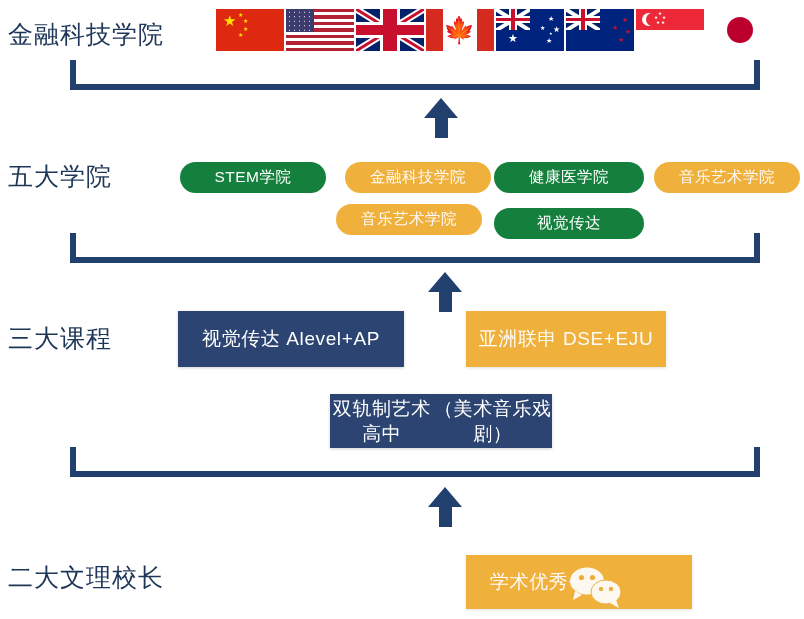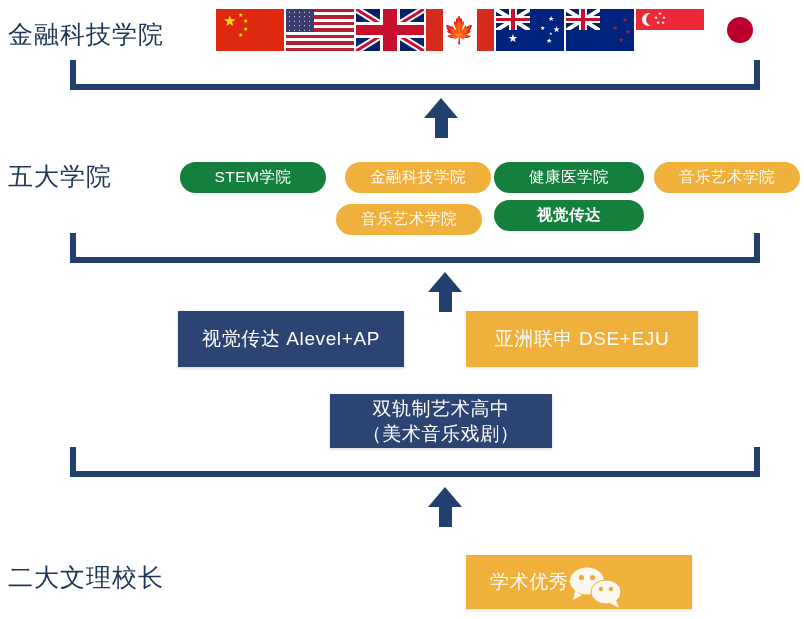--- a/index.html
+++ b/index.html
@@ -260,20 +260,21 @@
     pointer-events: none;
   }
 </style>
 </head>
 <body>
 
 <div id="canvas">
 
   <div class="row-label" id="label-0">金融科技学院</div>
   <div class="row-label" id="label-1">五大学院</div>
+  <div class="row-label" id="label-2">三大课程</div>
   <div class="row-label" id="label-3">二大文理校长</div>
 
   <div class="flag-row">
 
     <div class="flag flag-cn">
       <span class="star-big"></span>
       <span class="star-s s1">★</span>
         <span class="star-s s2">★</span>
       <span class="star-s s3">★</span>
         <span class="star-s s4">★</span>
@@ -363,26 +364,26 @@
   <div class="arrow-up" id="arrow-2">
     <div class="head"></div>
       <div class="shaft"></div>
   </div>
 
   <div class="pill navy" style="left:180px; top:162px; width:146px;">STEM学院</div>
   <div class="pill amber" style="left:345px; top:162px; width:146px;">金融科技学院</div>
   <div class="pill navy" style="left:494px; top:162px; width:150px;">健康医学院</div>
   <div class="pill amber" style="left:654px; top:162px; width:146px;">音乐艺术学院</div>
   <div class="pill amber" style="left:336px; top:204px; width:146px;">音乐艺术学院</div>
-  <div class="pill navy" style="left:494px; top:200px; width:150px;font-weight:bold;">视觉传达</div>
+  <div class="pill navy" style="left:494px; top:208px; width:150px;">视觉传达</div>
 
   <div class="box navy" style="left:178px; top:311px; width:226px; height:56px;">视觉传达 Alevel+AP</div>
-  <div class="box amber" style="left:466px; top:311px; width:232px; height:56px;">亚洲联申 DSE+EJU</div>
-
-  <div class="box navy" style="left:330px; top:394px; width:222px; height:54px; flex-direction:column;align-items:center;">
+  <div class="box amber" style="left:466px; top:311px; width:200px; height:56px;">亚洲联申 DSE+EJU</div>
+
+  <div class="box navy" style="left:330px; top:394px; width:222px; height:54px; flex-direction:row;align-items:center;">
     <span>双轨制艺术高中</span>
     <span>（美术音乐戏剧）</span>
   </div>
 
   <div class="box amber" style="left:466px; top:555px; width:226px; height:54px; justify-content:flex-start; padding-left:24px;">学术优秀+</div>
 
   <svg class="wechat-mark" viewBox="0 0 62 44">
     <ellipse cx="22" cy="16" rx="17" ry="13.5" fill="#fdfdfd"></ellipse>
     <polygon points="10,26 8,35 17,30" fill="#fdfdfd"></polygon>
     <circle cx="16.5" cy="12.5" r="2.6" fill="#efae3d"></circle>

